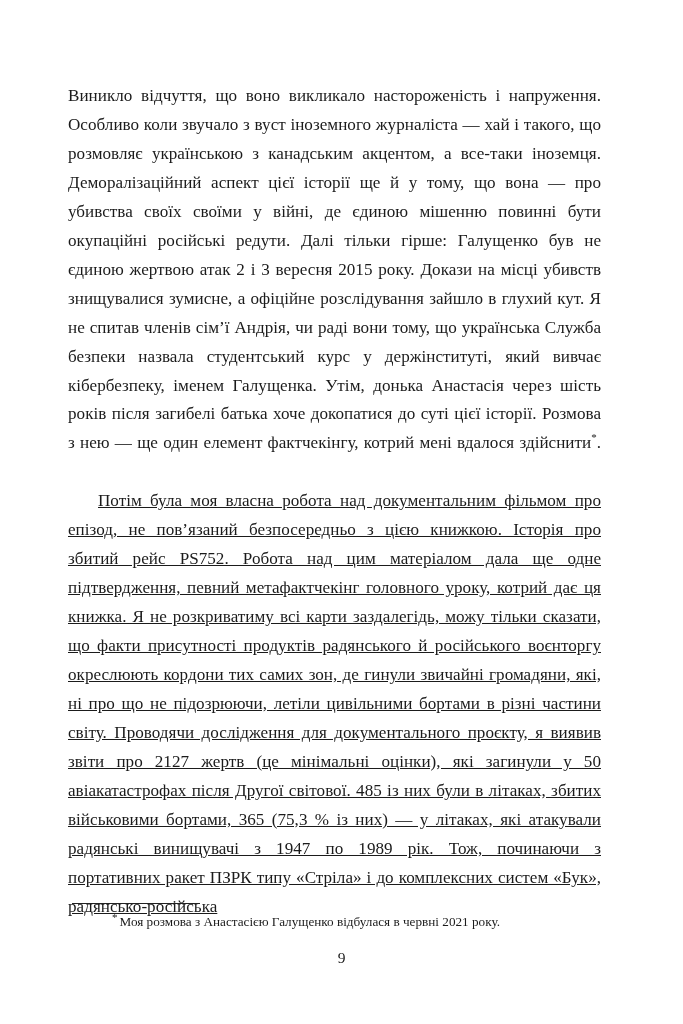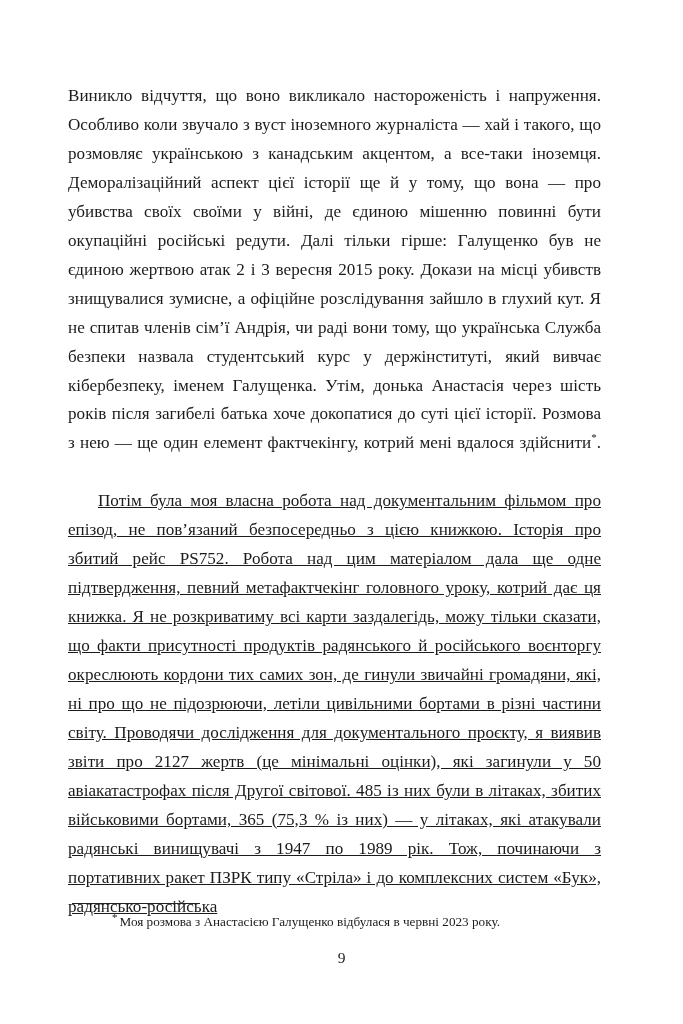--- a/index.html
+++ b/index.html
@@ -114,18 +114,18 @@
   <div class="text-block">
 
     <p class="para full-last"><span>Виникло відчуття, що воно викликало настороженість і напруження. Особливо коли звучало з вуст іноземного журналіста — хай і такого, що розмовляє українською з канадським акцентом, а все-таки іноземця. Деморалізаційний аспект цієї історії ще й у тому, що вона — про убивства своїх своїми у війні, де єдиною мішенню повинні бути окупаційні російські редути. Далі тільки гірше: Галущенко був не єдиною жертвою атак 2 і 3 вересня 2015 року. Докази на місці убивств знищувалися зумисне, а офіційне розслідування зайшло в глухий кут. Я не спитав членів сім’ї Андрія, чи раді вони тому, що українська Служба безпеки назвала студентський курс у держінституті, який вивчає кібербезпеку, іменем Галущенка. Утім, донька Анастасія через шість років після загибелі батька хоче докопатися до суті цієї історії. Розмова з нею — ще один елемент фактчекінгу, котрий мені вдалося здійснити</span><span class="fn-marker">*</span><span>.</span></p>
 
     <p class="para full-last">Потім була моя власна робота над документальним фільмом про епізод, не пов’язаний безпосередньо з цією книжкою. Історія про збитий рейс PS752. Робота над цим матеріалом дала ще одне підтвердження, певний метафактчекінг головного уроку, котрий дає ця книжка. Я не розкриватиму всі карти заздалегідь, можу тільки сказати, що факти присутності продуктів радянського й російського воєнторгу окреслюють кордони тих самих зон, де гинули звичайні громадяни, які, ні про що не підозрюючи, летіли цивільними бортами в різні частини світу. Проводячи дослідження для документального проєкту, я виявив звіти про 2127 жертв (це мінімальні оцінки), які загинули у 50 авіакатастрофах після Другої світової. 485 із них були в літаках, збитих військовими бортами, 365 (75,3 % із них) — у літаках, які атакували радянські винищувачі з 1947 по 1989 рік. Тож, починаючи з портативних ракет ПЗРК типу «Стріла» і до комплексних систем «Бук», радянсько-російська</p>
 
   </div>
 
   <div class="footnote-area">
     <hr class="footnote-rule">
-    <p class="footnote-text"><span class="fn-star">*</span><span>Моя розмова з Анастасією Галущенко відбулася в червні 2023 року.</span></p>
+    <p class="footnote-text"><span class="fn-star">*</span><span>Моя розмова з Анастасією Галущенко відбулася в червні 2021 року.</span></p>
   </div>
 
   <div class="folio">9</div>
 
 </div>
 
 </body></html>

